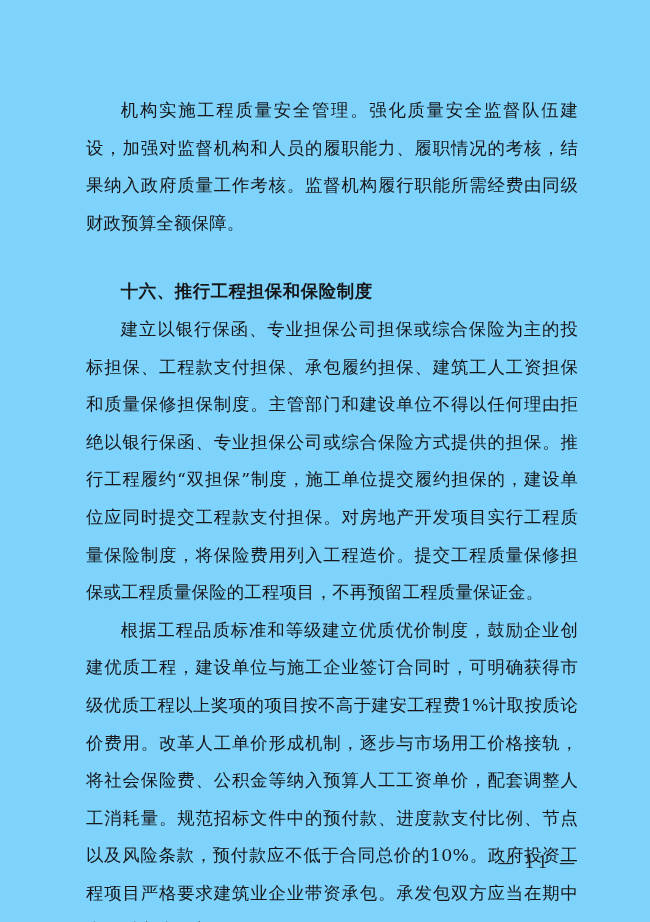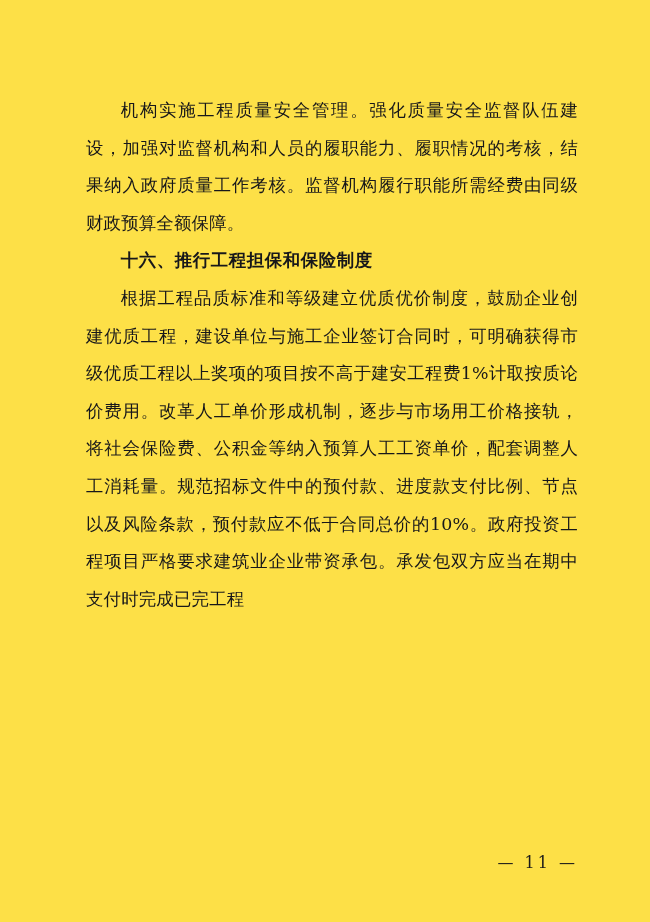--- a/index.html
+++ b/index.html
@@ -13,56 +13,58 @@
     font-family: "DejaVu Serif", "Liberation Serif", serif;
     color: #1a1a1a;
     overflow: hidden;
   }
   .page {
     position: relative;
     width: 650px;
     height: 922px;
     box-sizing: border-box;
     padding: 92px 72px 40px 86px;
-    background: #fde047;
+    background: #7dd3fc;
   }
   .doc-body {
     font-size: 17.4px;
     line-height: 37.6px;
     letter-spacing: 0.2px;
     text-align: justify;
     text-justify: inter-ideograph;
     color: #17171a;
   }
   p {
     margin: 0;
   }
   .para {
     text-indent: 2em;
   }
   .heading {
     font-weight: bold;
     text-indent: 2em;
     letter-spacing: 0.6px;
+    margin-top: 31px;
   }
   .pagenum {
     position: absolute;
     left: 0;
     right: 72px;
     bottom: 50px;
     text-align: right;
     font-size: 16px;
     letter-spacing: 3px;
     color: #1a1a1a;
     font-family: "DejaVu Serif", "Liberation Serif", serif;
   }
 </style>
 </head>
 <body>
 
 <div class="page">
   <div class="doc-body">
     <p class="para">机构实施工程质量安全管理。强化质量安全监督队伍建设，加强对监督机构和人员的履职能力、履职情况的考核，结果纳入政府质量工作考核。监督机构履行职能所需经费由同级财政预算全额保障。</p>
     <p class="heading">十六、推行工程担保和保险制度</p>
+    <p class="para">建立以银行保函、专业担保公司担保或综合保险为主的投标担保、工程款支付担保、承包履约担保、建筑工人工资担保和质量保修担保制度。主管部门和建设单位不得以任何理由拒绝以银行保函、专业担保公司或综合保险方式提供的担保。推行工程履约“双担保”制度，施工单位提交履约担保的，建设单位应同时提交工程款支付担保。对房地产开发项目实行工程质量保险制度，将保险费用列入工程造价。提交工程质量保修担保或工程质量保险的工程项目，不再预留工程质量保证金。</p>
     <p class="para">根据工程品质标准和等级建立优质优价制度，鼓励企业创建优质工程，建设单位与施工企业签订合同时，可明确获得市级优质工程以上奖项的项目按不高于建安工程费1%计取按质论价费用。改革人工单价形成机制，逐步与市场用工价格接轨，将社会保险费、公积金等纳入预算人工工资单价，配套调整人工消耗量。规范招标文件中的预付款、进度款支付比例、节点以及风险条款，预付款应不低于合同总价的10%。政府投资工程项目严格要求建筑业企业带资承包。承发包双方应当在期中支付时完成已完工程</p>
   </div>
   <div class="pagenum">— 11 —</div>
 </div>
 
 </body></html>

